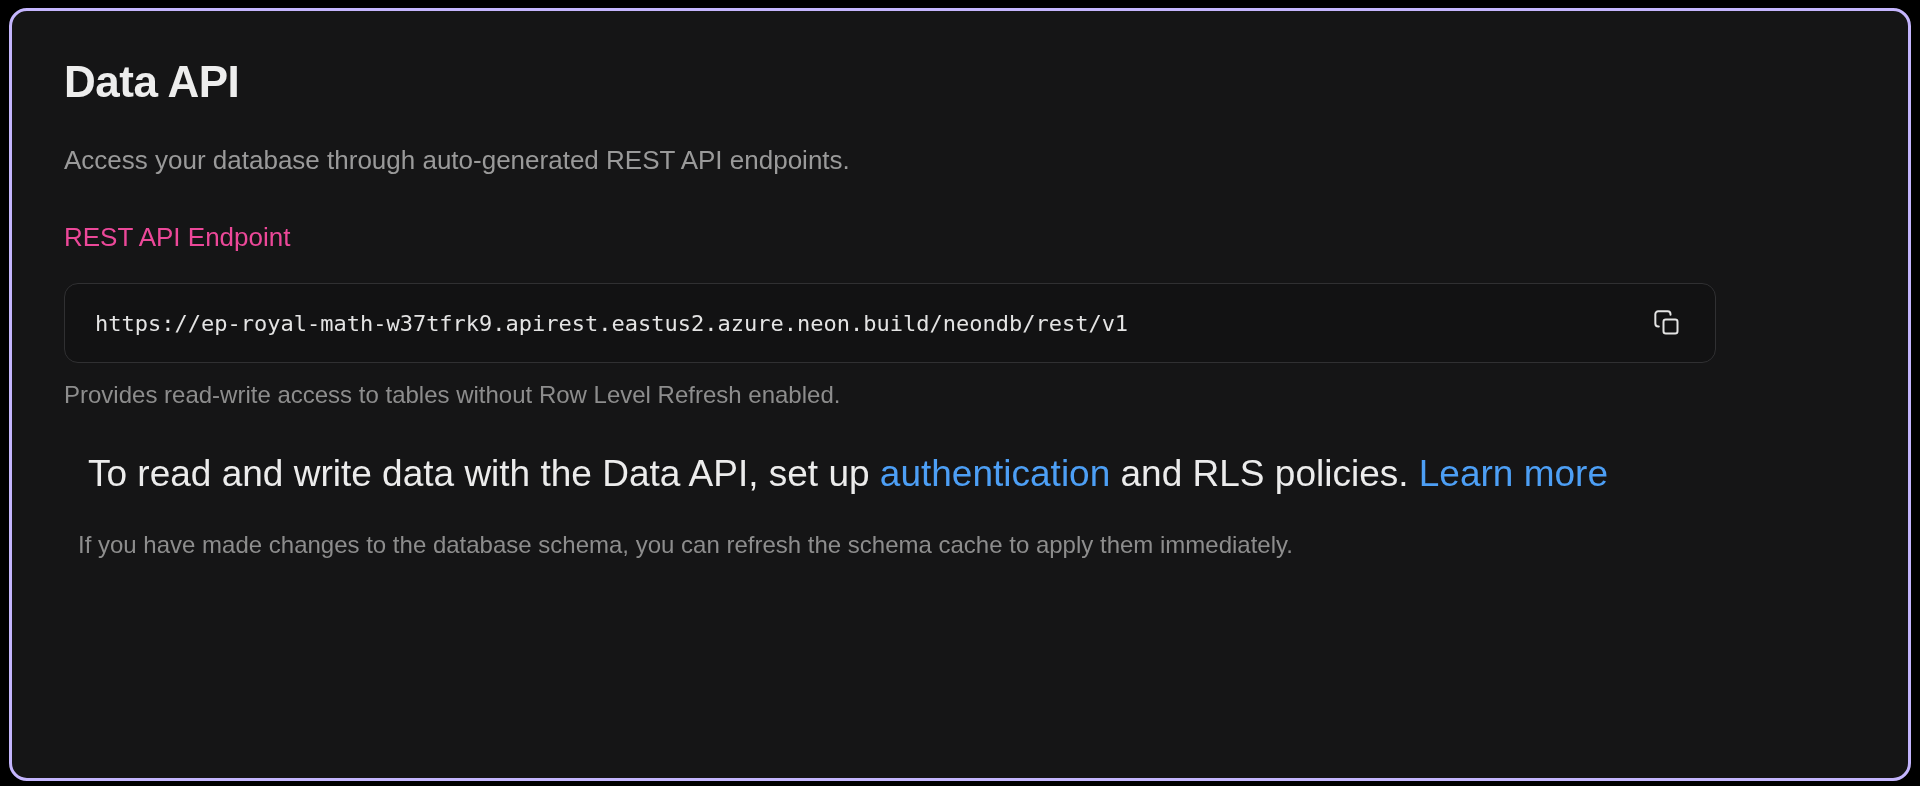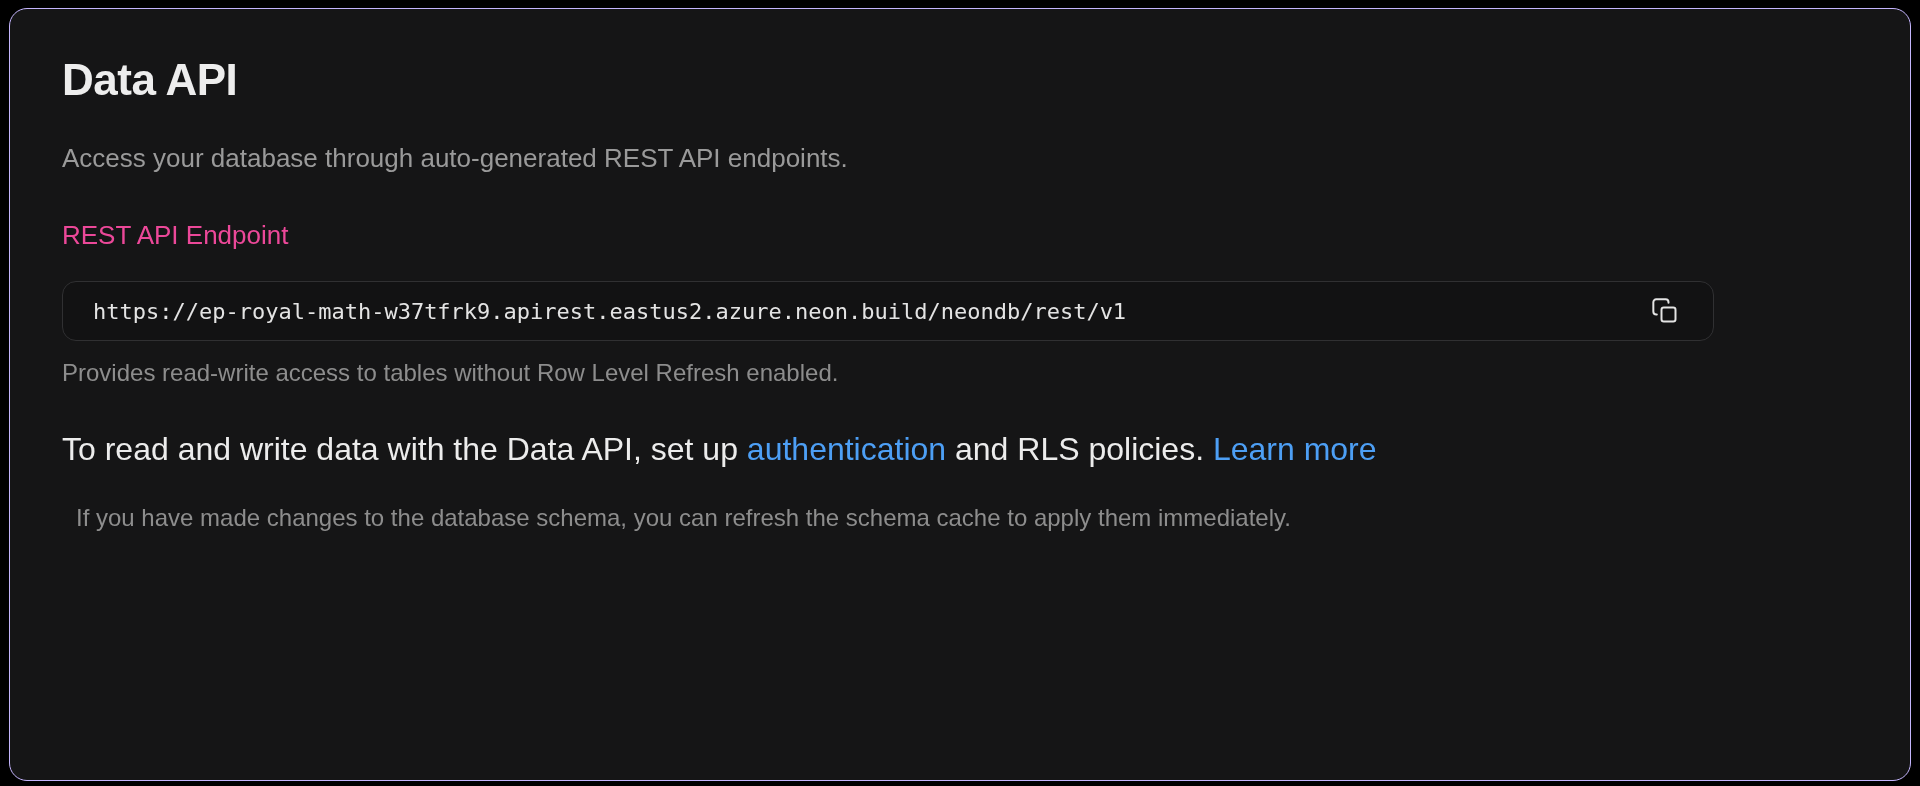--- a/index.html
+++ b/index.html
@@ -12,21 +12,21 @@
     overflow: hidden;
   }
 
   .card {
     position: absolute;
     left: 9px;
     right: 9px;
     top: 8px;
     bottom: 5px;
     background: #151516;
-    border: 1px solid #c4b5fd;
+    border: 3px solid #c4b5fd;
     border-radius: 18px;
     overflow: hidden;
   }
 
   .card-inner {
     padding: 46px 52px;
   }
 
   .page-title {
     font-size: 44px;
@@ -43,21 +43,21 @@
   }
 
   .field-label {
     font-size: 26px;
     color: #ec4899;
     margin-bottom: 30px;
   }
 
   .endpoint-box {
     width: 1652px;
-    height: 60px;
+    height: 80px;
     display: flex;
     align-items: center;
     justify-content: space-between;
     background: #121213;
     border: 1px solid #303032;
     border-radius: 14px;
     padding: 0 28px 0 30px;
     margin-bottom: 18px;
   }
 
@@ -81,23 +81,24 @@
     border-radius: 8px;
   }
 
   .helper-text {
     font-size: 24px;
     color: #8d8d8d;
     margin-bottom: 44px;
   }
 
   .rls-note {
-    font-size: 32px;
+    font-size: 37px;
     color: #ececec;
     margin-bottom: 36px;
+    margin-left: 24px;
   }
 
   .link {
     color: #4d9ff5;
     text-decoration: none;
     cursor: pointer;
   }
 
   .refresh-btn {
     display: inline-block;

